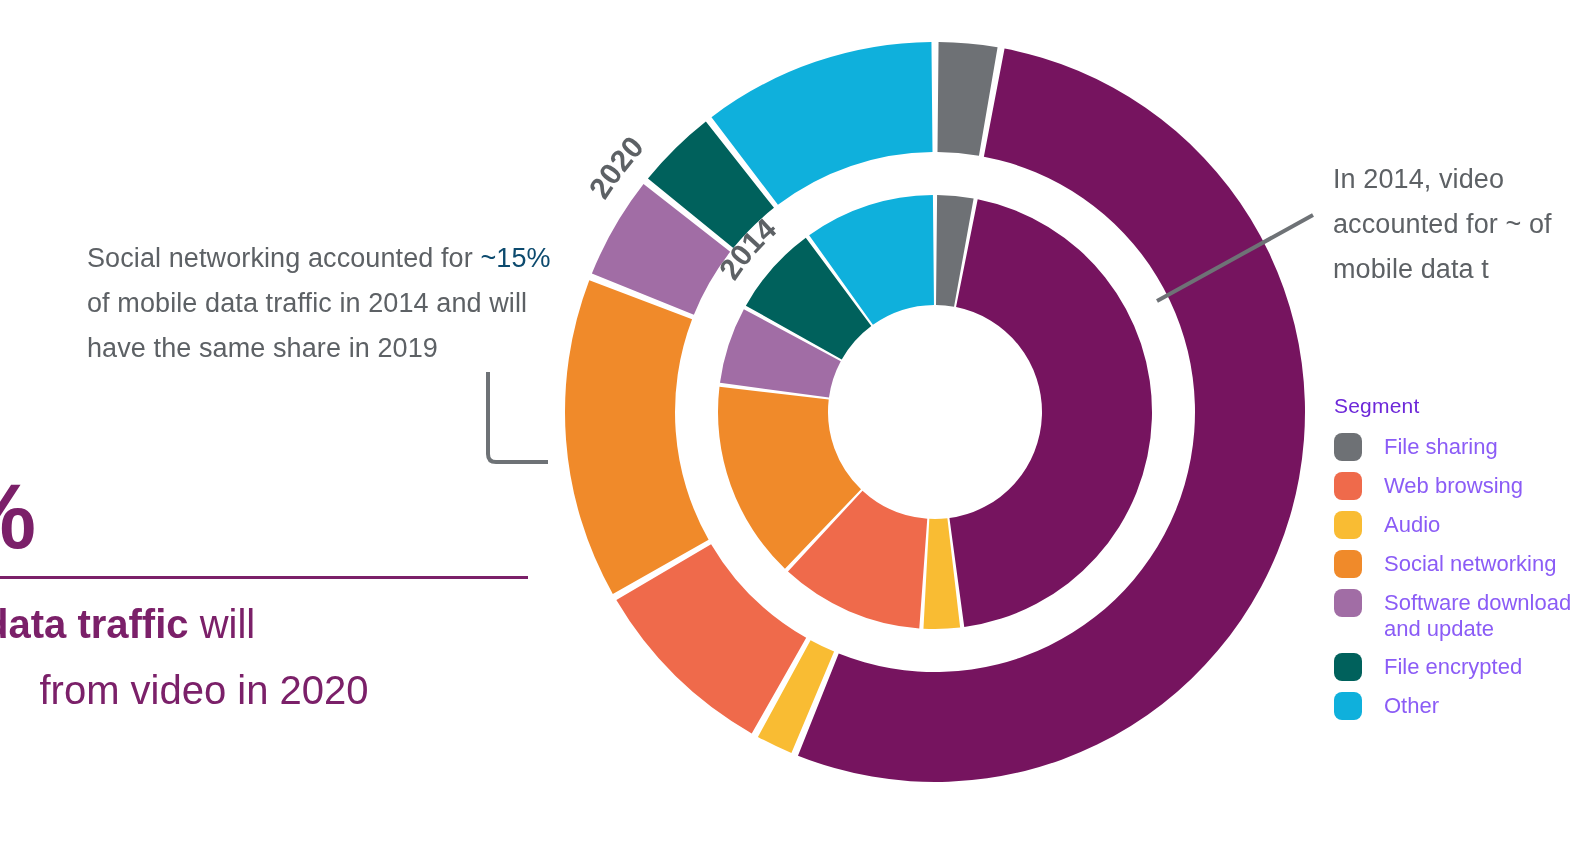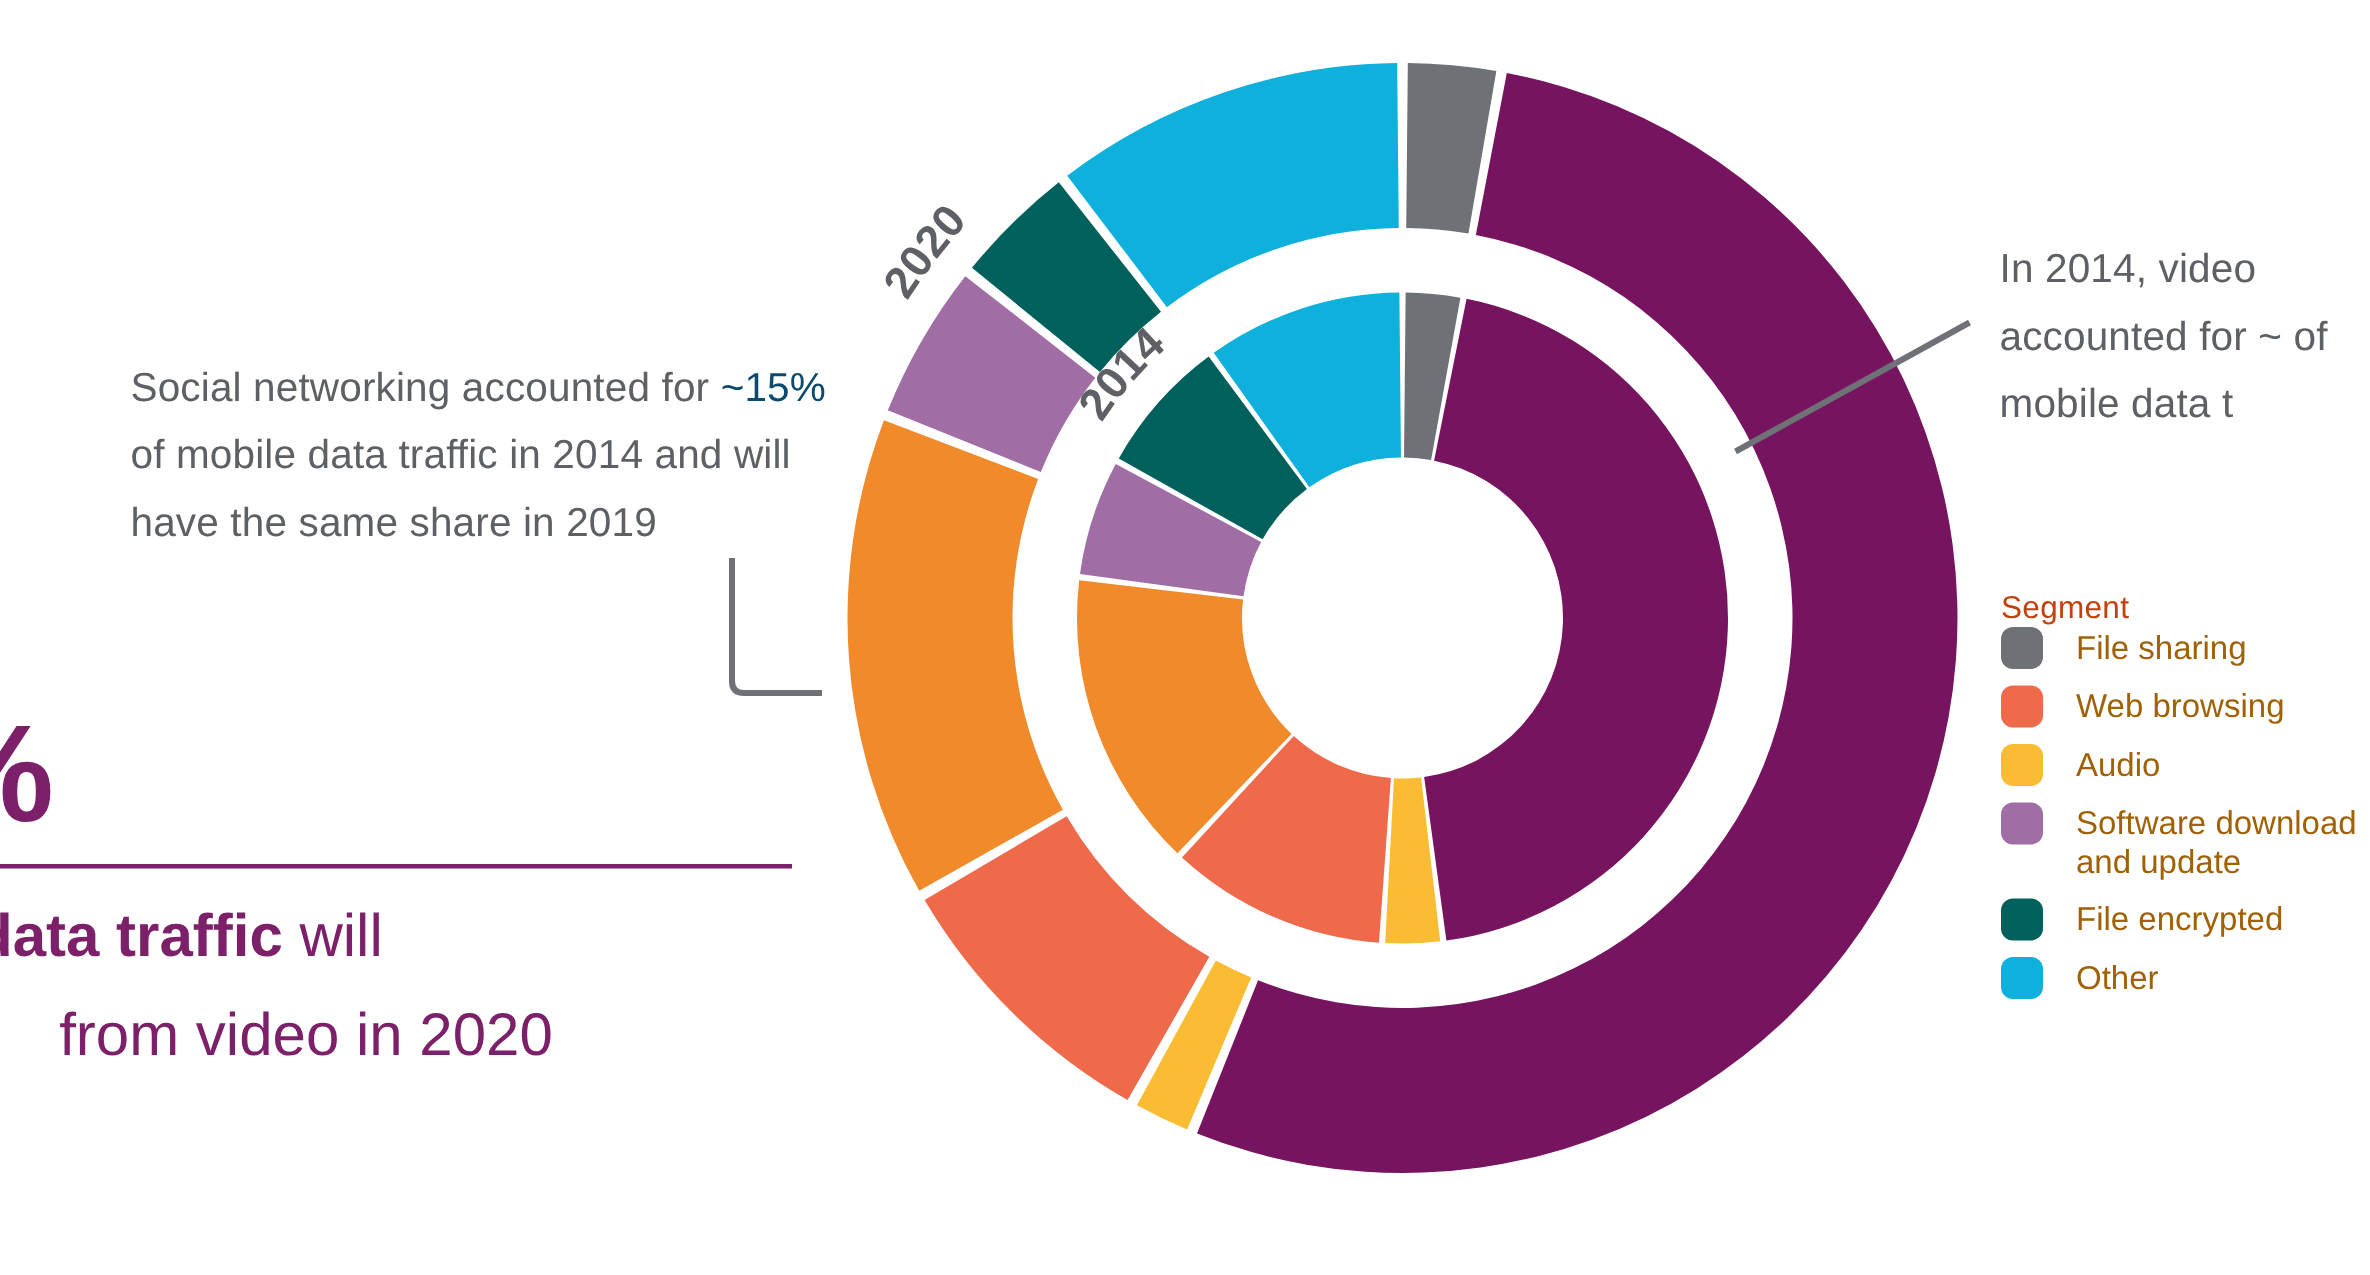--- a/index.html
+++ b/index.html
@@ -32,28 +32,28 @@
   }
   #headline .sub{
     font-size:40px;line-height:66px;letter-spacing:0;white-space:nowrap;
   }
   #headline .sub b{font-weight:700;}
   #headline .l2{text-align:center;width:600px;}
 
   
   #legend{position:absolute;left:1334px;top:394px;width:246px;}
   #legend .lg-title{
-    color:#c2410c;font-size:21px;letter-spacing:.2px;
+    color:#6d28d9;font-size:21px;margin-bottom:15px;letter-spacing:.2px;
   }
   .lg-row{display:flex;align-items:flex-start;margin-bottom:11px;}
   .lg-sw{
     width:28px;height:28px;border-radius:8px;flex:0 0 auto;margin-right:22px;
   }
   .lg-lb{
-    color:#a16207;font-size:22px;line-height:26px;white-space:pre-line;
+    color:#8b5cf6;font-size:22px;line-height:26px;white-space:pre-line;
     margin-top:1px;
   }
 
   
   #donut{position:absolute;left:0;top:0;}
   .yr-label{
     font-family:"Liberation Sans","DejaVu Sans",sans-serif;
     font-size:30px;font-weight:700;fill:#5d6165;
   }
   .leader{stroke:#6e7276;stroke-width:4;fill:none;}
@@ -124,20 +124,24 @@
         </div>
         <div class="lg-row">
           <span class="lg-sw" style="background: rgb(239, 106, 75);"></span>
           <span class="lg-lb">Web browsing</span>
         </div>
         <div class="lg-row">
           <span class="lg-sw" style="background: rgb(249, 188, 51);"></span>
           <span class="lg-lb">Audio</span>
         </div>
         <div class="lg-row">
+          <span class="lg-sw" style="background: rgb(240, 138, 42);"></span>
+          <span class="lg-lb">Social networking</span>
+        </div>
+        <div class="lg-row">
           <span class="lg-sw" style="background: rgb(161, 109, 165);"></span>
           <span class="lg-lb">Software download
 and update</span>
         </div>
         <div class="lg-row">
           <span class="lg-sw" style="background: rgb(0, 97, 92);"></span>
           <span class="lg-lb">File encrypted</span>
         </div>
         <div class="lg-row">
           <span class="lg-sw" style="background: rgb(15, 176, 220);"></span>

